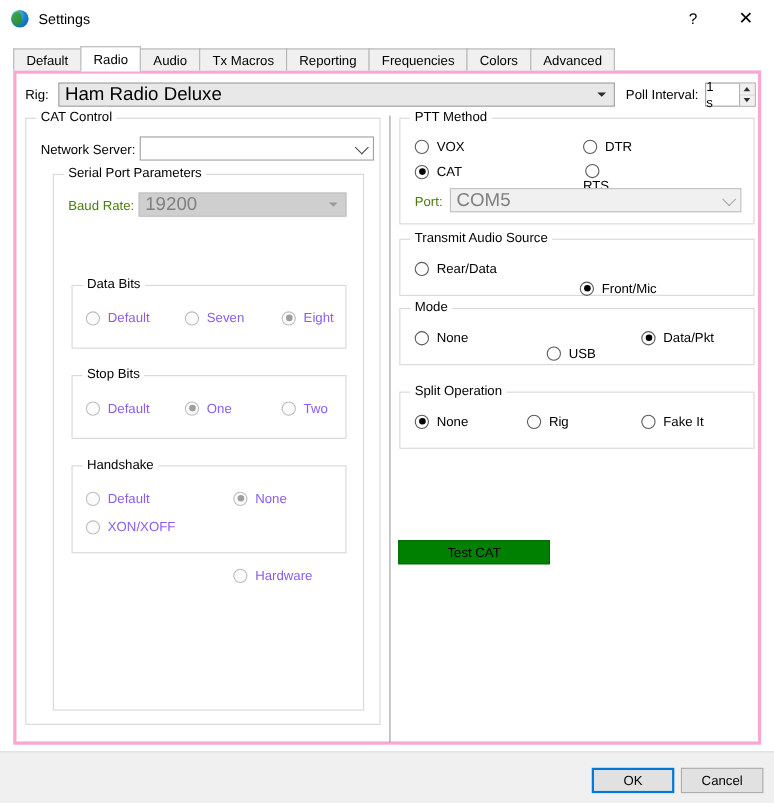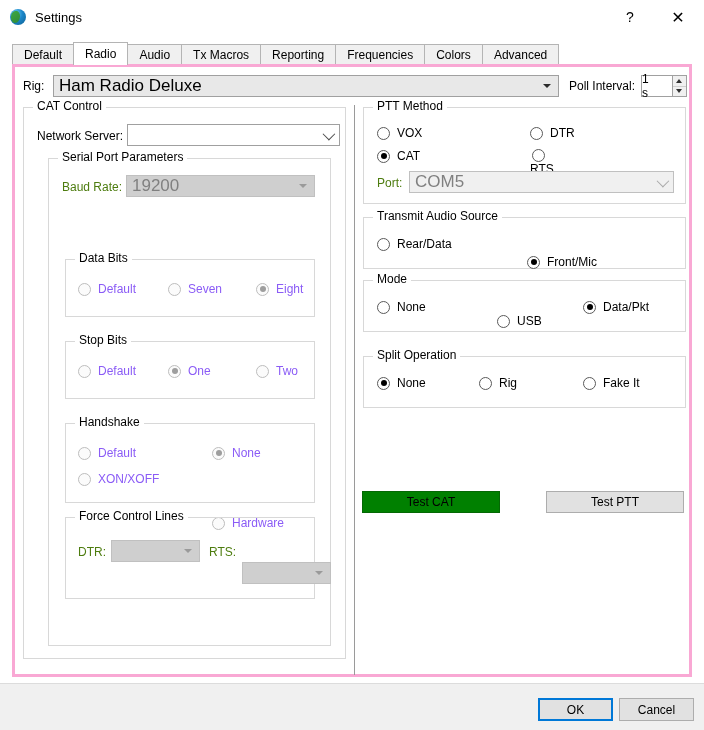--- a/index.html
+++ b/index.html
@@ -404,33 +404,20 @@
         <div class="radio disabled" style="left:12px; top:48px;">
           <span class="dot"></span>
           <span>XON/XOFF</span>
         </div>
         <div class="radio disabled" style="left:146px; top:48px;margin-top:44px;">
           <span class="dot"></span>
           <span>Hardware</span>
         </div>
       </div>
 
-      <div class="group" style="left:16px; top:358px; width:250px; height:82px;">
-        <div class="glabel">Force Control Lines</div>
-        <div class="fieldlabel disabled" style="left:12px; top:27px;">DTR:</div>
-        <div class="combo disabled" style="left:45px; top:22px; width:89px;">
-          <span></span>
-          <span class="arrow"></span>
-        </div>
-        <div class="fieldlabel disabled" style="left:143px; top:27px;">RTS:</div>
-        <div class="combo disabled" style="left:176px; top:22px; width:89px;">
-          <span></span>
-          <span class="arrow"></span>
-        </div>
-      </div>
     </div>
   </div>
 
   <div class="group" style="left:348px; top:40px; width:323px; height:97px;">
     <div class="glabel">PTT Method</div>
     <div class="radio" style="left:13px; top:18px;">
       <span class="dot"></span>
       <span>VOX</span>
     </div>
     <div class="radio" style="left:166px; top:18px;">
@@ -490,20 +477,19 @@
       <span class="dot"></span>
       <span>Rig</span>
     </div>
     <div class="radio" style="left:219px; top:19px;">
       <span class="dot"></span>
       <span>Fake It</span>
     </div>
   </div>
 
   <div class="btn green" style="left:347px; top:424px; width:138px; height:22px;">Test CAT</div>
-  <div class="btn" style="left:531px; top:424px; width:138px; height:22px;">Test PTT</div>
 
 </div>
 
 <div id="bottombar">
   <div class="btn default" style="left:538px; top:14px; width:75px; height:23px;">OK</div>
   <div class="btn" style="left:619px; top:14px; width:75px; height:23px;">Cancel</div>
 </div>
 
 </body></html>

